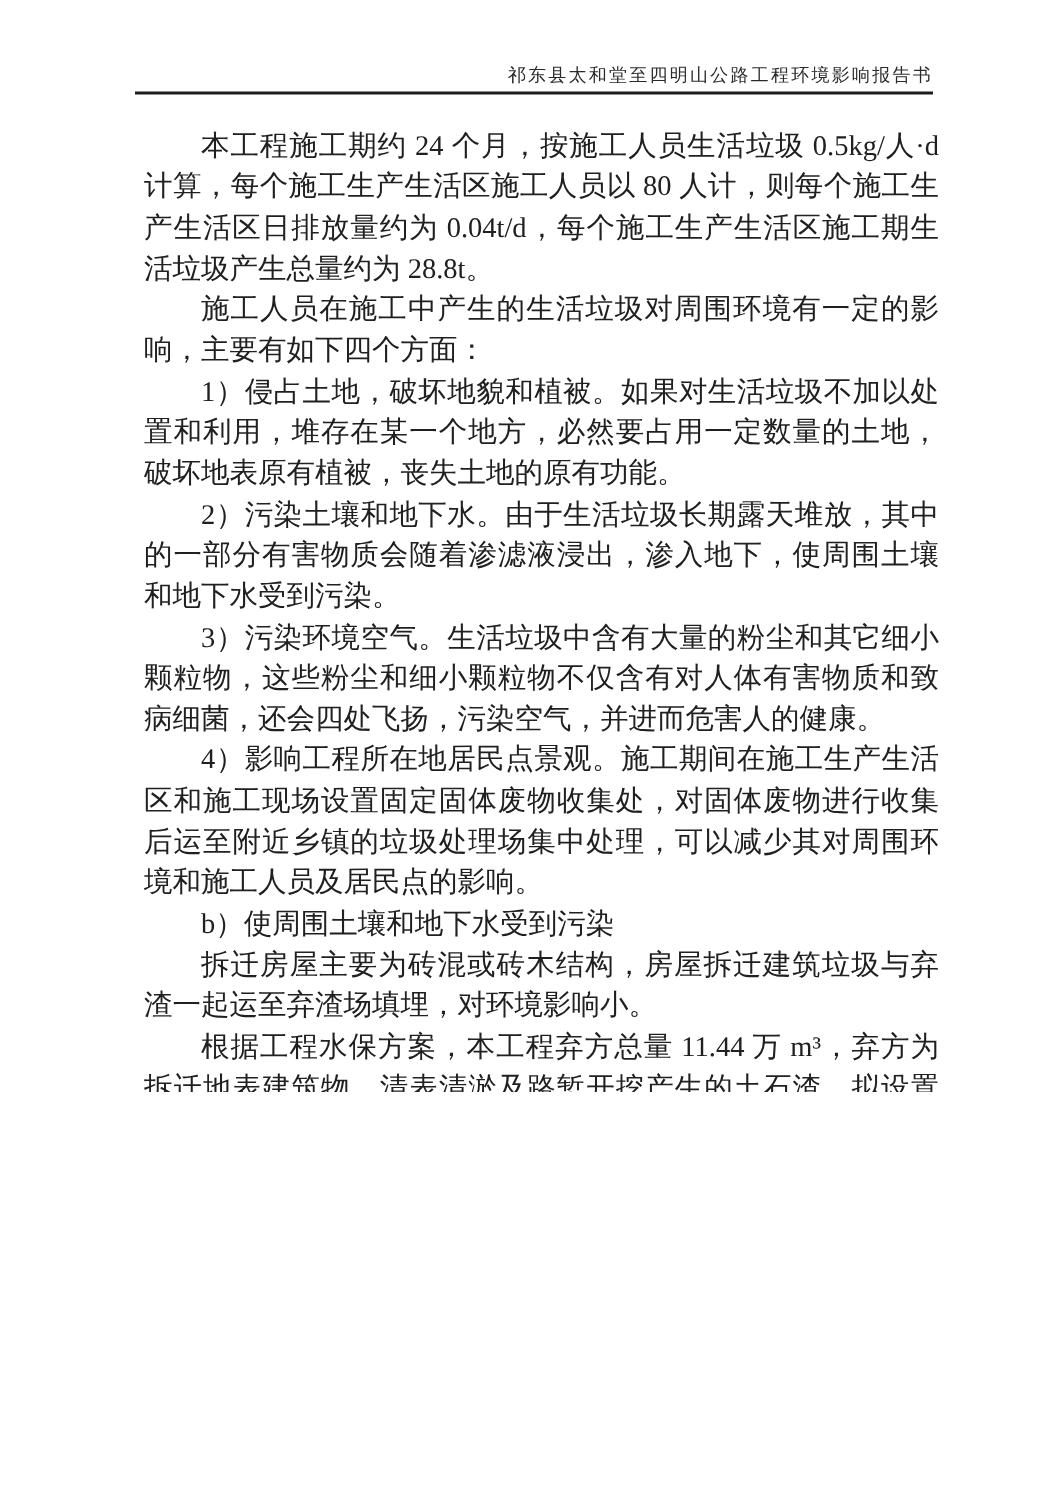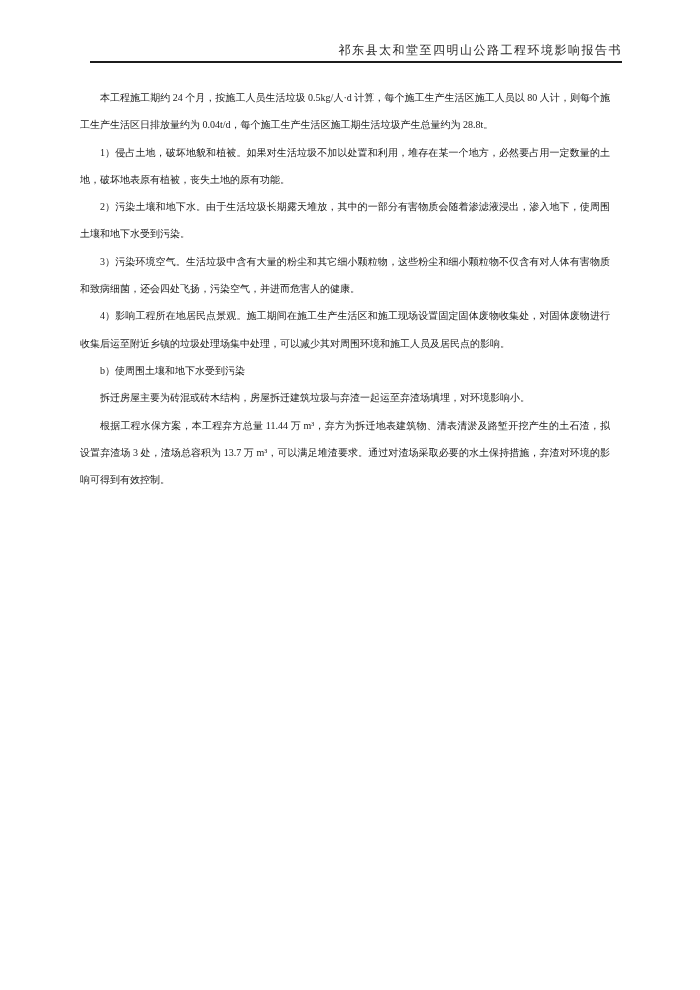--- a/index.html
+++ b/index.html
@@ -29,23 +29,23 @@
     position: absolute;
     top: 61px;
     left: 90px;
     right: 78px;
     height: 0;
     border-top: 2px solid #1c1c1c;
   }
   .doc-body {
     position: absolute;
     top: 84px;
-    left: 80px;
+    left: 96px;
     width: 530px;
-    font-size: 10px;
+    font-size: 19px;
     line-height: 27.3px;
     text-align: justify;
     text-justify: inter-ideograph;
   }
   .doc-body p {
     margin: 0;
     padding: 0;
     text-indent: 2em;
   }
   .page-footer-number {
@@ -62,20 +62,21 @@
 <body>
 
 <div class="page">
 
   <div class="page-header-title">祁东县太和堂至四明山公路工程环境影响报告书</div>
 
   <div class="page-header-rule"></div>
 
   <div class="doc-body">
     <p>本工程施工期约 24 个月，按施工人员生活垃圾 0.5kg/人·d 计算，每个施工生产生活区施工人员以 80 人计，则每个施工生产生活区日排放量约为 0.04t/d，每个施工生产生活区施工期生活垃圾产生总量约为 28.8t。</p>
+    <p>施工人员在施工中产生的生活垃圾对周围环境有一定的影响，主要有如下四个方面：</p>
     <p>1）侵占土地，破坏地貌和植被。如果对生活垃圾不加以处置和利用，堆存在某一个地方，必然要占用一定数量的土地，破坏地表原有植被，丧失土地的原有功能。</p>
     <p>2）污染土壤和地下水。由于生活垃圾长期露天堆放，其中的一部分有害物质会随着渗滤液浸出，渗入地下，使周围土壤和地下水受到污染。</p>
     <p>3）污染环境空气。生活垃圾中含有大量的粉尘和其它细小颗粒物，这些粉尘和细小颗粒物不仅含有对人体有害物质和致病细菌，还会四处飞扬，污染空气，并进而危害人的健康。</p>
     <p>4）影响工程所在地居民点景观。施工期间在施工生产生活区和施工现场设置固定固体废物收集处，对固体废物进行收集后运至附近乡镇的垃圾处理场集中处理，可以减少其对周围环境和施工人员及居民点的影响。</p>
     <p>b）使周围土壤和地下水受到污染</p>
     <p>拆迁房屋主要为砖混或砖木结构，房屋拆迁建筑垃圾与弃渣一起运至弃渣场填埋，对环境影响小。</p>
     <p>根据工程水保方案，本工程弃方总量 11.44 万 m³，弃方为拆迁地表建筑物、清表清淤及路堑开挖产生的土石渣，拟设置弃渣场 3 处，渣场总容积为 13.7 万 m³，可以满足堆渣要求。通过对渣场采取必要的水土保持措施，弃渣对环境的影响可得到有效控制。</p>
   </div>
 
   <div class="page-footer-number">120</div>

